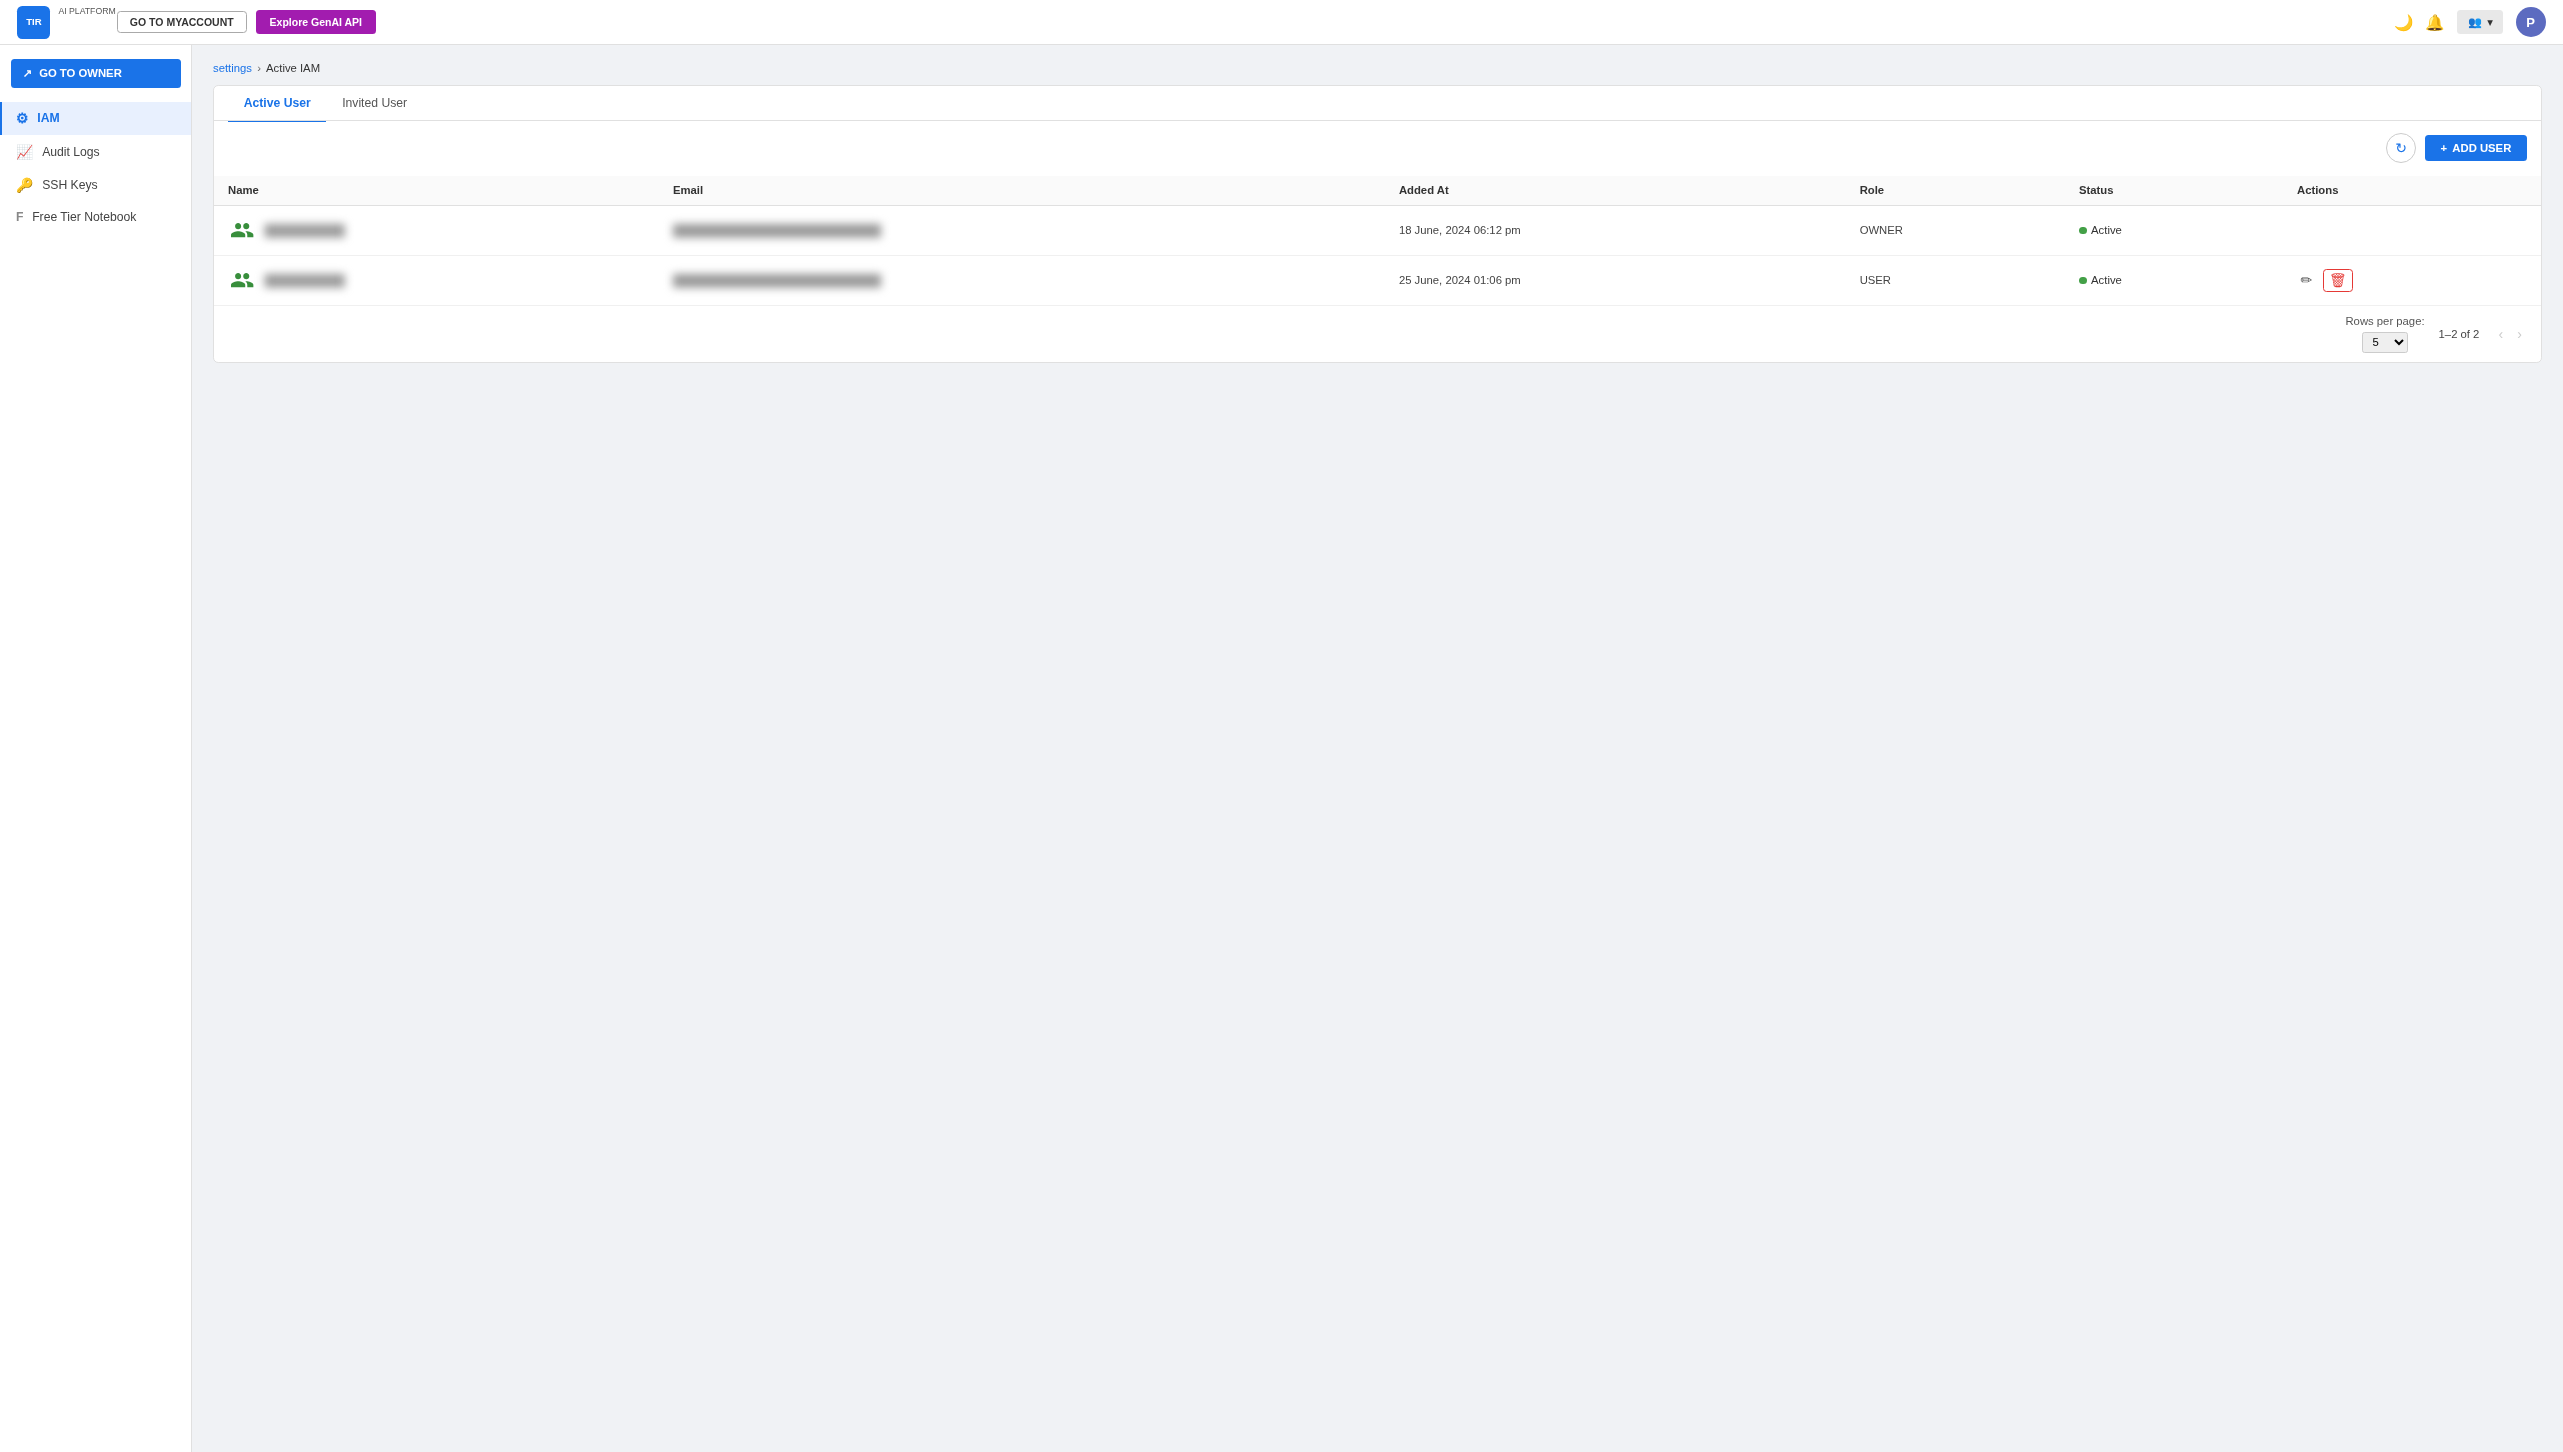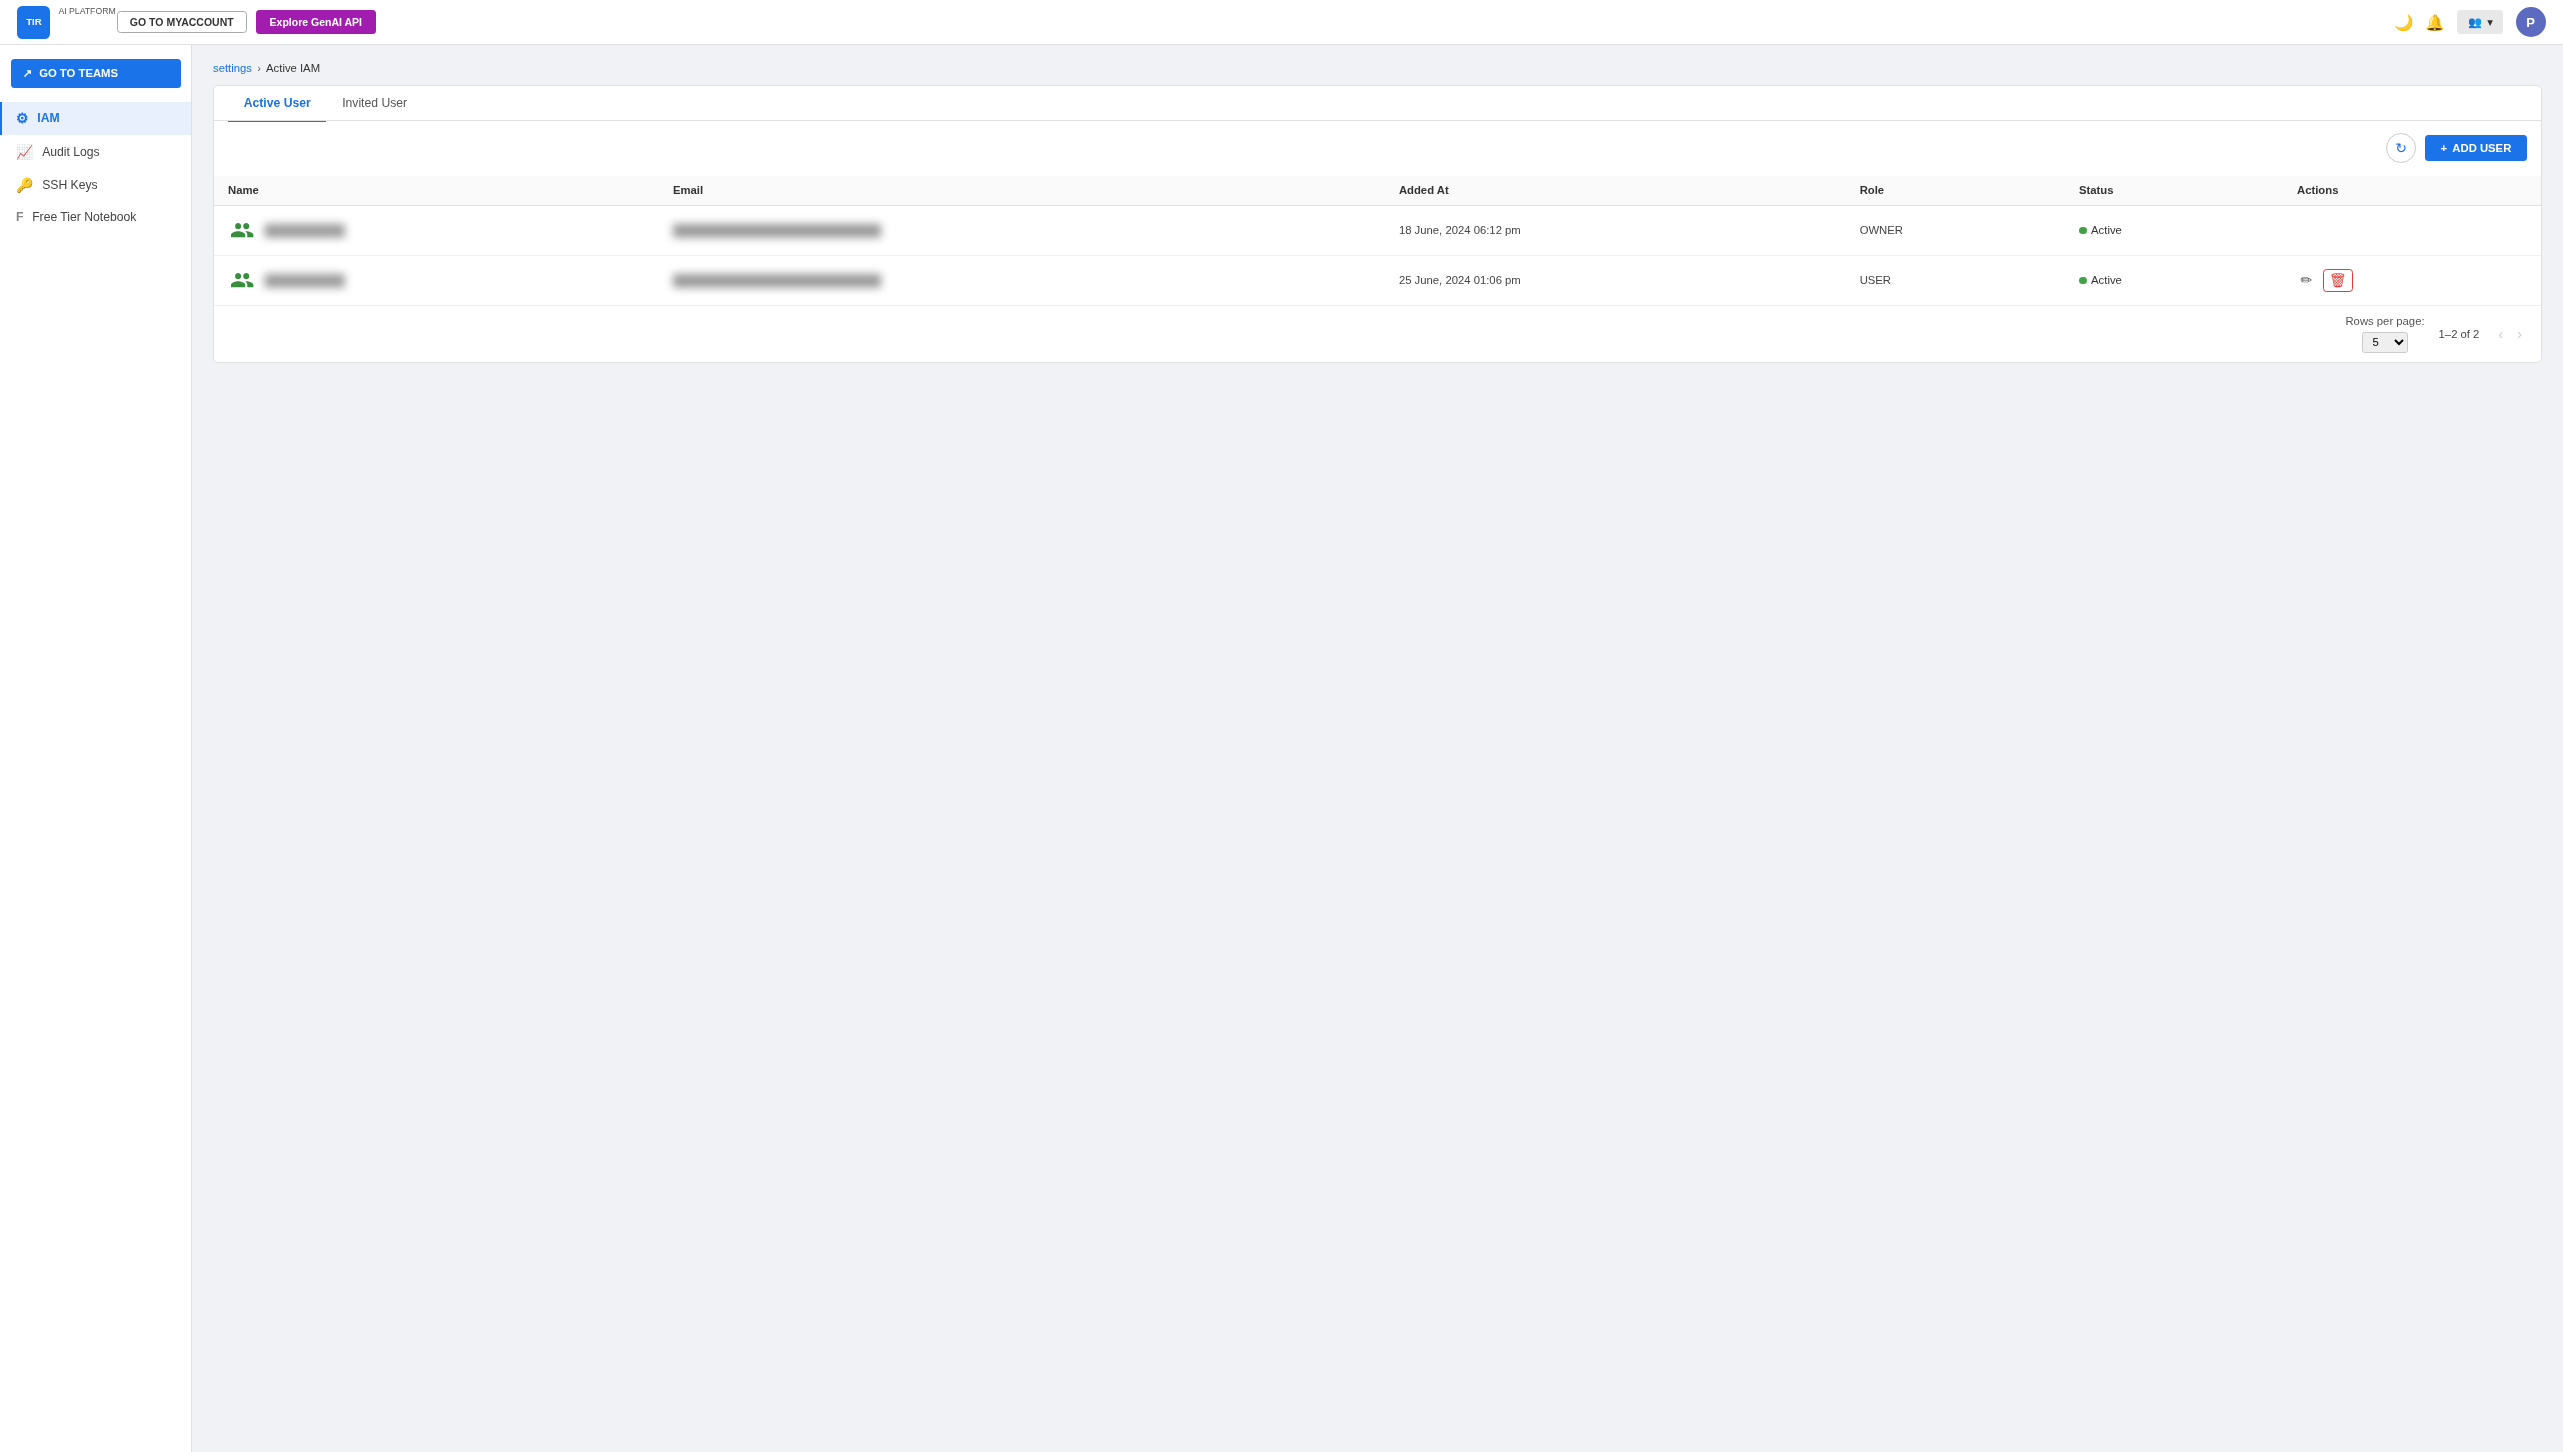--- a/index.html
+++ b/index.html
@@ -395,21 +395,21 @@
     </div>
     <div class="avatar-circle">P</div>
   </div>
 </header>
 
 <div class="layout">
 
   <aside class="sidebar">
     <button class="sidebar-teams-btn">
       <span>↗</span>
-      <span>GO TO TEAMS</span>
+      <span>GO TO OWNER</span>
     </button>
     <div class="sidebar-item active">
       <span class="sidebar-icon">⚙</span>
       <span>IAM</span>
     </div>
     <div class="sidebar-item">
       <span class="sidebar-icon">📈</span>
       <span>Audit Logs</span>
     </div>
     <div class="sidebar-item">

